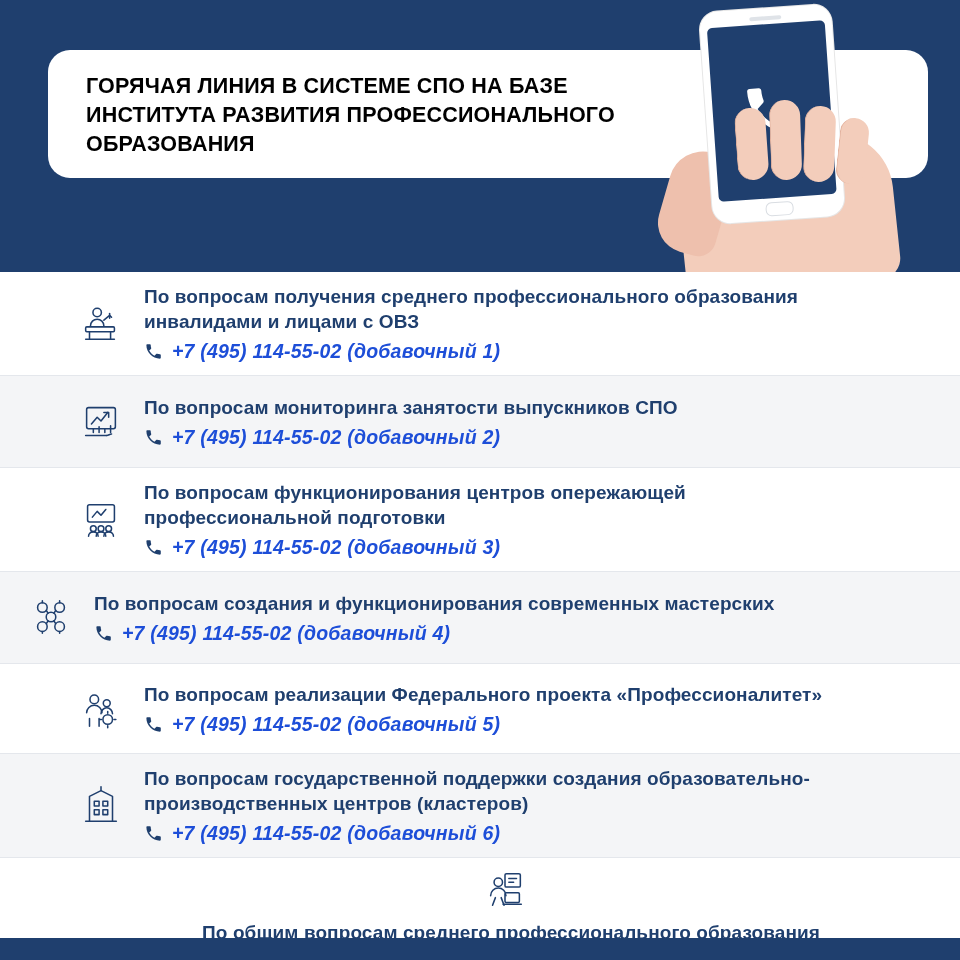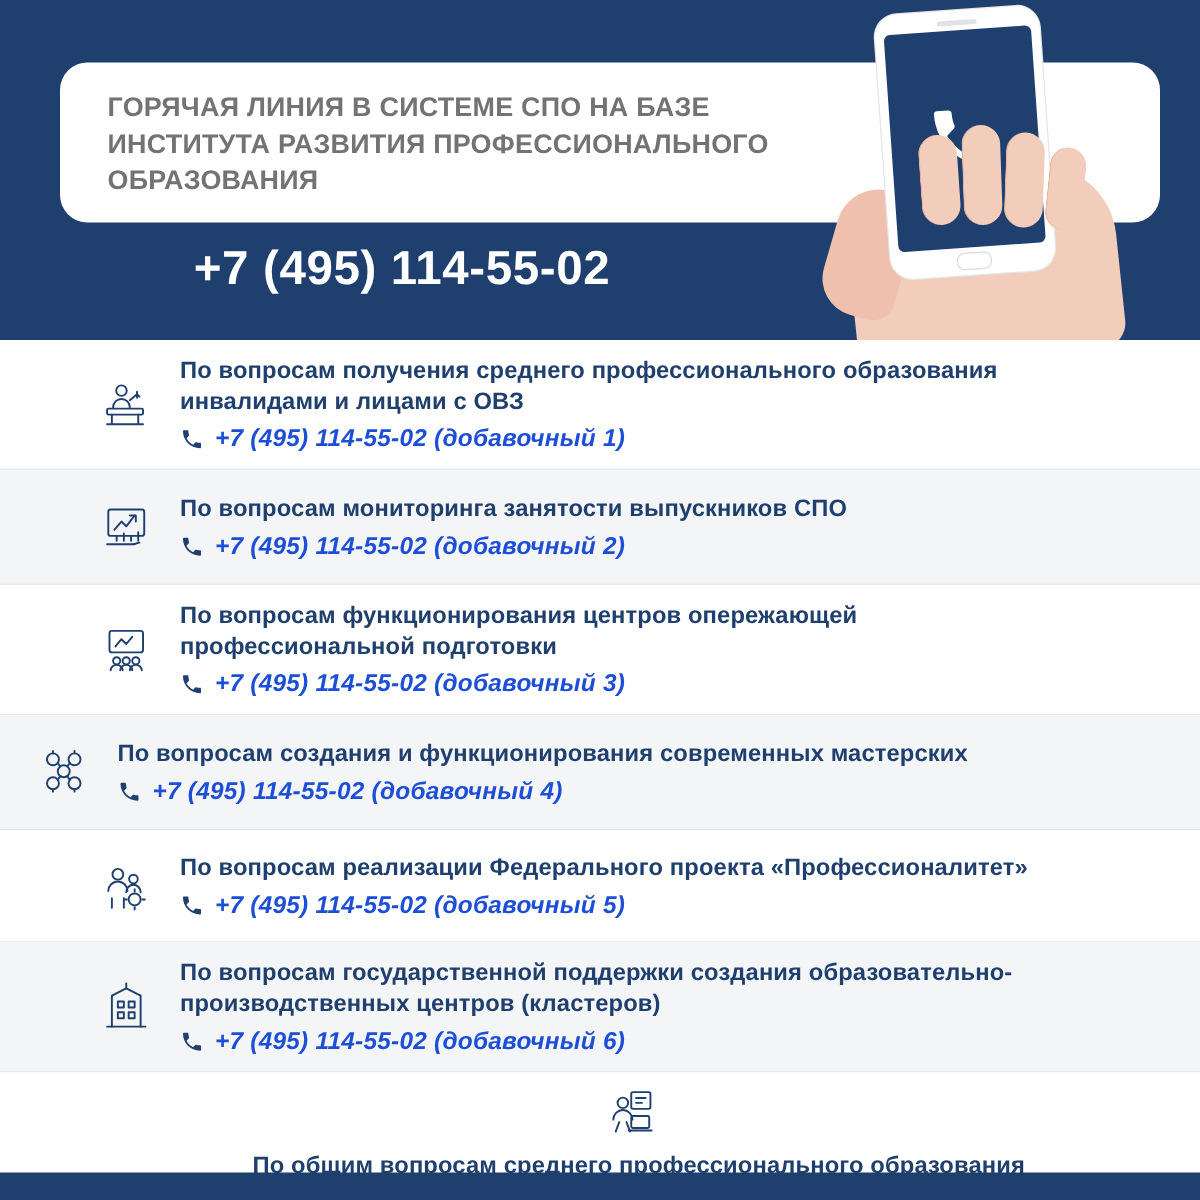--- a/index.html
+++ b/index.html
@@ -35,21 +35,21 @@
     width: 880px;
     height: 128px;
     background: #ffffff;
     border-radius: 22px;
   }
   .header-title {
     position: absolute;
     left: 38px;
     top: 22px;
     width: 600px;
-    color: #737373;
+    color: #000000;
     font-size: 21.5px;
     font-weight: bold;
     line-height: 29px;
     letter-spacing: 0.2px;
     text-transform: uppercase;
     white-space: pre-line;
   }
   .header-phone {
     position: absolute;
     left: 155px;
@@ -220,21 +220,20 @@
 <div class="poster">
 
   <div class="header">
 
     <div class="header-card">
       <div class="header-title">ГОРЯЧАЯ ЛИНИЯ В СИСТЕМЕ СПО НА БАЗЕ
 ИНСТИТУТА РАЗВИТИЯ ПРОФЕССИОНАЛЬНОГО
 ОБРАЗОВАНИЯ</div>
     </div>
 
-    <div class="header-phone">+7 (495) 114-55-02</div>
 
     <div class="hand-wrap">
       <div class="hand-palm"></div>
       <div class="hand-thumb"></div>
       <div class="phone-body">
         <div class="phone-speaker"></div>
         <div class="phone-screen">
           <span class="phone-glyph">
             <svg width="62" height="62" viewBox="0 0 24 24" fill="#ffffff" aria-hidden="true">
               <path d="M6.6 10.8c1.4 2.8 3.8 5.1 6.6 6.6l2.2-2.2c.3-.3.7-.4 1.1-.3 1.2.4 2.4.6 3.7.6.6 0 1 .4 1 1V20c0 .6-.4 1-1 1C10.7 21 3 13.3 3 3.9c0-.6.4-1 1-1h3.5c.6 0 1 .4 1 1 0 1.3.2 2.5.6 3.7.1.4 0 .8-.3 1.1l-2.2 2.1z"></path>

